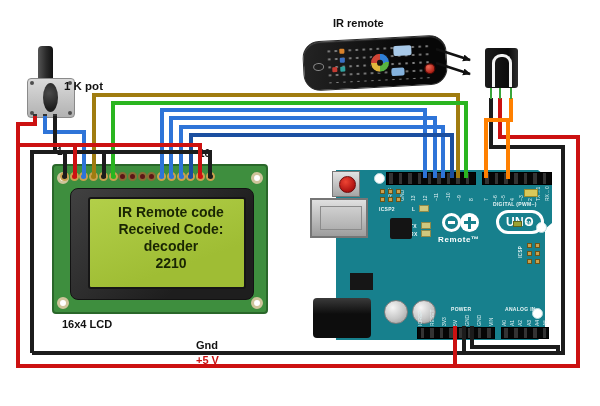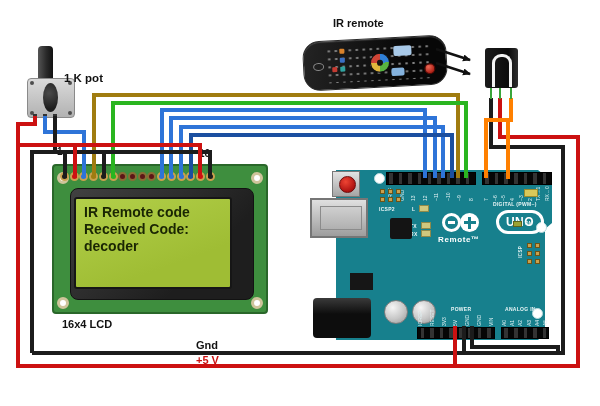--- a/index.html
+++ b/index.html
@@ -44,23 +44,23 @@
   
   .lcd-pcb{position:absolute;left:52px;top:164px;width:216px;height:150px;border-radius:4px;
            background:#3e8e3e;border:2px solid #2a672a;box-sizing:border-box;}
   .mhole{position:absolute;width:6px;height:6px;border:3px solid #cfc49b;border-radius:50%;background:#fff;}
   .lcd-pinrow{position:absolute;left:60px;top:171px;width:155px;height:10px;display:flex;
               justify-content:space-between;align-items:center;}
   .hole{width:5px;height:5px;border:2px solid #c9a14e;border-radius:50%;background:#5a1515;}
   .hole.empty{background:#5c1616;border-color:#8a6d35;}
   .lcd-bezel{position:absolute;left:70px;top:188px;width:182px;height:110px;border-radius:8px;
              background:linear-gradient(135deg,#414141,#1e1e1e 70%);border:1px solid #121212;}
-  .lcd-screen{position:absolute;left:74px;top:197px;width:158px;height:92px;border-radius:3px;
+  .lcd-screen{position:absolute;left:88px;top:197px;width:158px;height:92px;border-radius:3px;
               background:linear-gradient(160deg,#b2cf49,#9fbd34 70%);border:2px solid #161616;
-              box-sizing:border-box;padding:5px 0 0 8px;}
+              box-sizing:border-box;padding:5px 0 0 8px;text-align:center;}
   .lcd-line{font-weight:bold;font-size:14px;line-height:17px;color:#1a2603;
             font-family:"Liberation Sans",sans-serif;}
   .lcd-pin-num{position:absolute;font-weight:bold;font-size:10px;color:#111;}
 
   
   .uno-bg{position:absolute;left:336px;top:170px;width:216px;height:170px;background:#17808d;
           clip-path:polygon(0 0,202px 0,216px 11px,216px 53px,209px 59px,209px 163px,202px 170px,0 170px);}
   .hdr{position:absolute;height:13px;background:repeating-linear-gradient(90deg,#060606 0 2.5px,#333 2.5px 6px,#060606 6px 9.5px);
        border:1px solid #000;box-sizing:border-box;}
   .hdr2{position:absolute;height:12px;background:repeating-linear-gradient(90deg,#060606 0 2.5px,#333 2.5px 6px,#060606 6px 9.5px);
@@ -111,21 +111,21 @@
       <div class="pot-center"></div>
       <div class="pot-screw" style="left:2px;top:2px;"></div>
       <div class="pot-screw" style="right:2px;top:2px;"></div>
       <div class="pot-screw" style="left:2px;bottom:2px;"></div>
       <div class="pot-screw" style="right:2px;bottom:2px;"></div>
     </div>
     <div class="pot-leg" style="left:33px;"></div>
     <div class="pot-leg" style="left:43px;"></div>
     <div class="pot-leg" style="left:53px;"></div>
   </div>
-  <div class="lbl" style="left:64px;top:72px;font-size:11.5px;">1 K pot</div>
+  <div class="lbl" style="left:64px;top:80px;font-size:11.5px;">1 K pot</div>
 
   <div class="lbl" style="left:333px;top:17px;">IR remote</div>
   <div class="remote">
     <div class="r-logo"></div>
     <div class="r-dots"></div>
     <div class="r-sq" style="left:36px;top:8px;background:#d9822b;"></div>
     <div class="r-sq" style="left:36px;top:17px;background:#3a6fc4;"></div>
     <div class="r-sq" style="left:36px;top:26px;background:#2fa3a0;"></div>
     <div class="r-sq" style="left:28px;top:26px;background:#c43b32;"></div>
     <div class="r-pad">
@@ -161,20 +161,21 @@
       <span class="hole" style="background: rgb(46, 116, 216);"></span>
       <span class="hole" style="background: rgb(27, 79, 160);"></span>
       <span class="hole" style="background: rgb(204, 17, 17);"></span>
       <span class="hole" style="background: rgb(28, 28, 28);"></span>
     </div>
   <div class="lcd-bezel"></div>
   <div class="lcd-screen">
     <div class="lcd-line">IR Remote code</div>
     <div class="lcd-line">Received Code:</div>
     <div class="lcd-line">decoder</div>
+    <div class="lcd-line">2210</div>
   </div>
   <div class="lcd-pin-num" style="left:57px;top:146px;">1</div>
   <div class="lcd-pin-num" style="left:199px;top:148px;">16</div>
   <div class="lbl" style="left:62px;top:318px;">16x4 LCD</div>
 
   <div class="uno-bg"></div>
 
   <div class="bhole" style="left:374px;top:173px;"></div>
   <div class="bhole" style="left:536px;top:222px;"></div>
   <div class="bhole" style="left:532px;top:308px;"></div>

